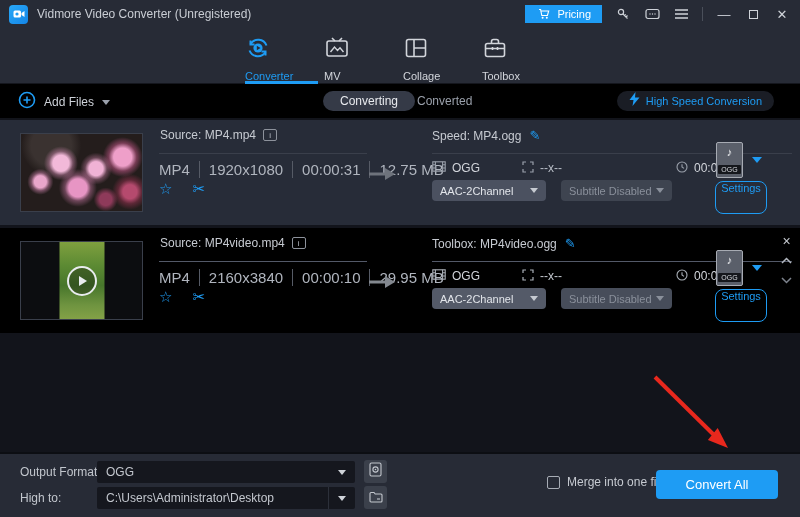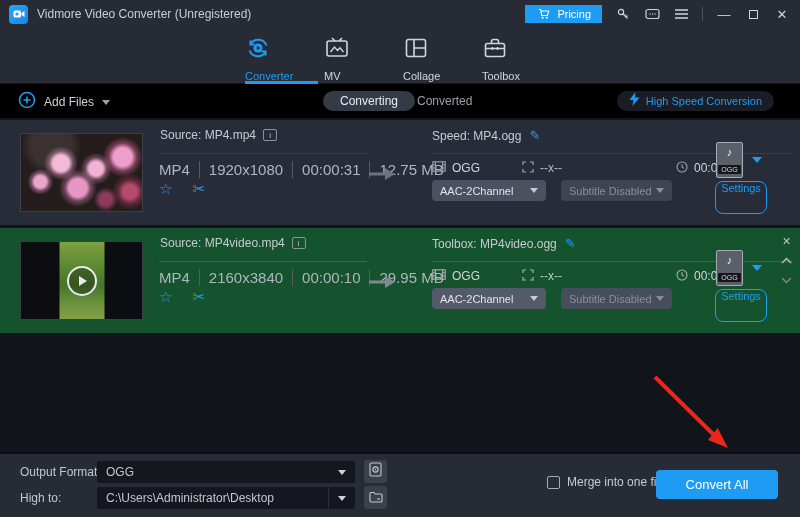--- a/index.html
+++ b/index.html
@@ -38,21 +38,21 @@
   .pill-converting { position:absolute; left:323px; top:7px; height:20px; padding:0 17px; background:#353a47;
                      border-radius:10px; display:flex; align-items:center; font-size:12px; color:#e8eaee; cursor:pointer; }
   .lbl-converted { position:absolute; left:417px; top:10px; font-size:12px; color:#9aa0ab; cursor:pointer; }
   .hsc-pill { position:absolute; right:26px; top:7px; height:20px; padding:0 12px; background:#1a1d25;
               border-radius:10px; display:flex; align-items:center; gap:6px; cursor:pointer; }
   .hsc-label { font-size:11px; color:#1e9cf4; }
 
   
   .file-row { position:absolute; left:0; width:800px; height:105px; }
   .row1 { top:120px; background:#272c38; }
-  .row2 { top:228px; background:#14532d;text-decoration:underline; }
+  .row2 { top:228px; background:#000000;text-decoration:underline; }
   .thumb { position:absolute; left:20px; top:13px; width:123px; height:79px; border:1px solid #3a3f4b; overflow:hidden; }
   .thumb1 { background-color:#241d1c;
     background-image:
       radial-gradient(circle at 16% 62%, #e9a6cb 0 6px, rgba(222,140,186,.45) 9px, transparent 13px),
       radial-gradient(circle at 33% 38%, #f2b9d9 0 8px, rgba(230,150,195,.4) 12px, transparent 17px),
       radial-gradient(circle at 47% 70%, #e795c4 0 9px, rgba(220,130,180,.4) 13px, transparent 19px),
       radial-gradient(circle at 62% 45%, #f0b2d5 0 7px, rgba(225,140,185,.35) 11px, transparent 16px),
       radial-gradient(circle at 84% 30%, #ee9fc9 0 9px, rgba(200,90,140,.5) 14px, transparent 20px),
       radial-gradient(circle at 90% 75%, #b54a6e 0 7px, rgba(150,50,80,.5) 12px, transparent 18px),
       radial-gradient(circle at 70% 85%, #8e3a5a 0 6px, transparent 12px),

